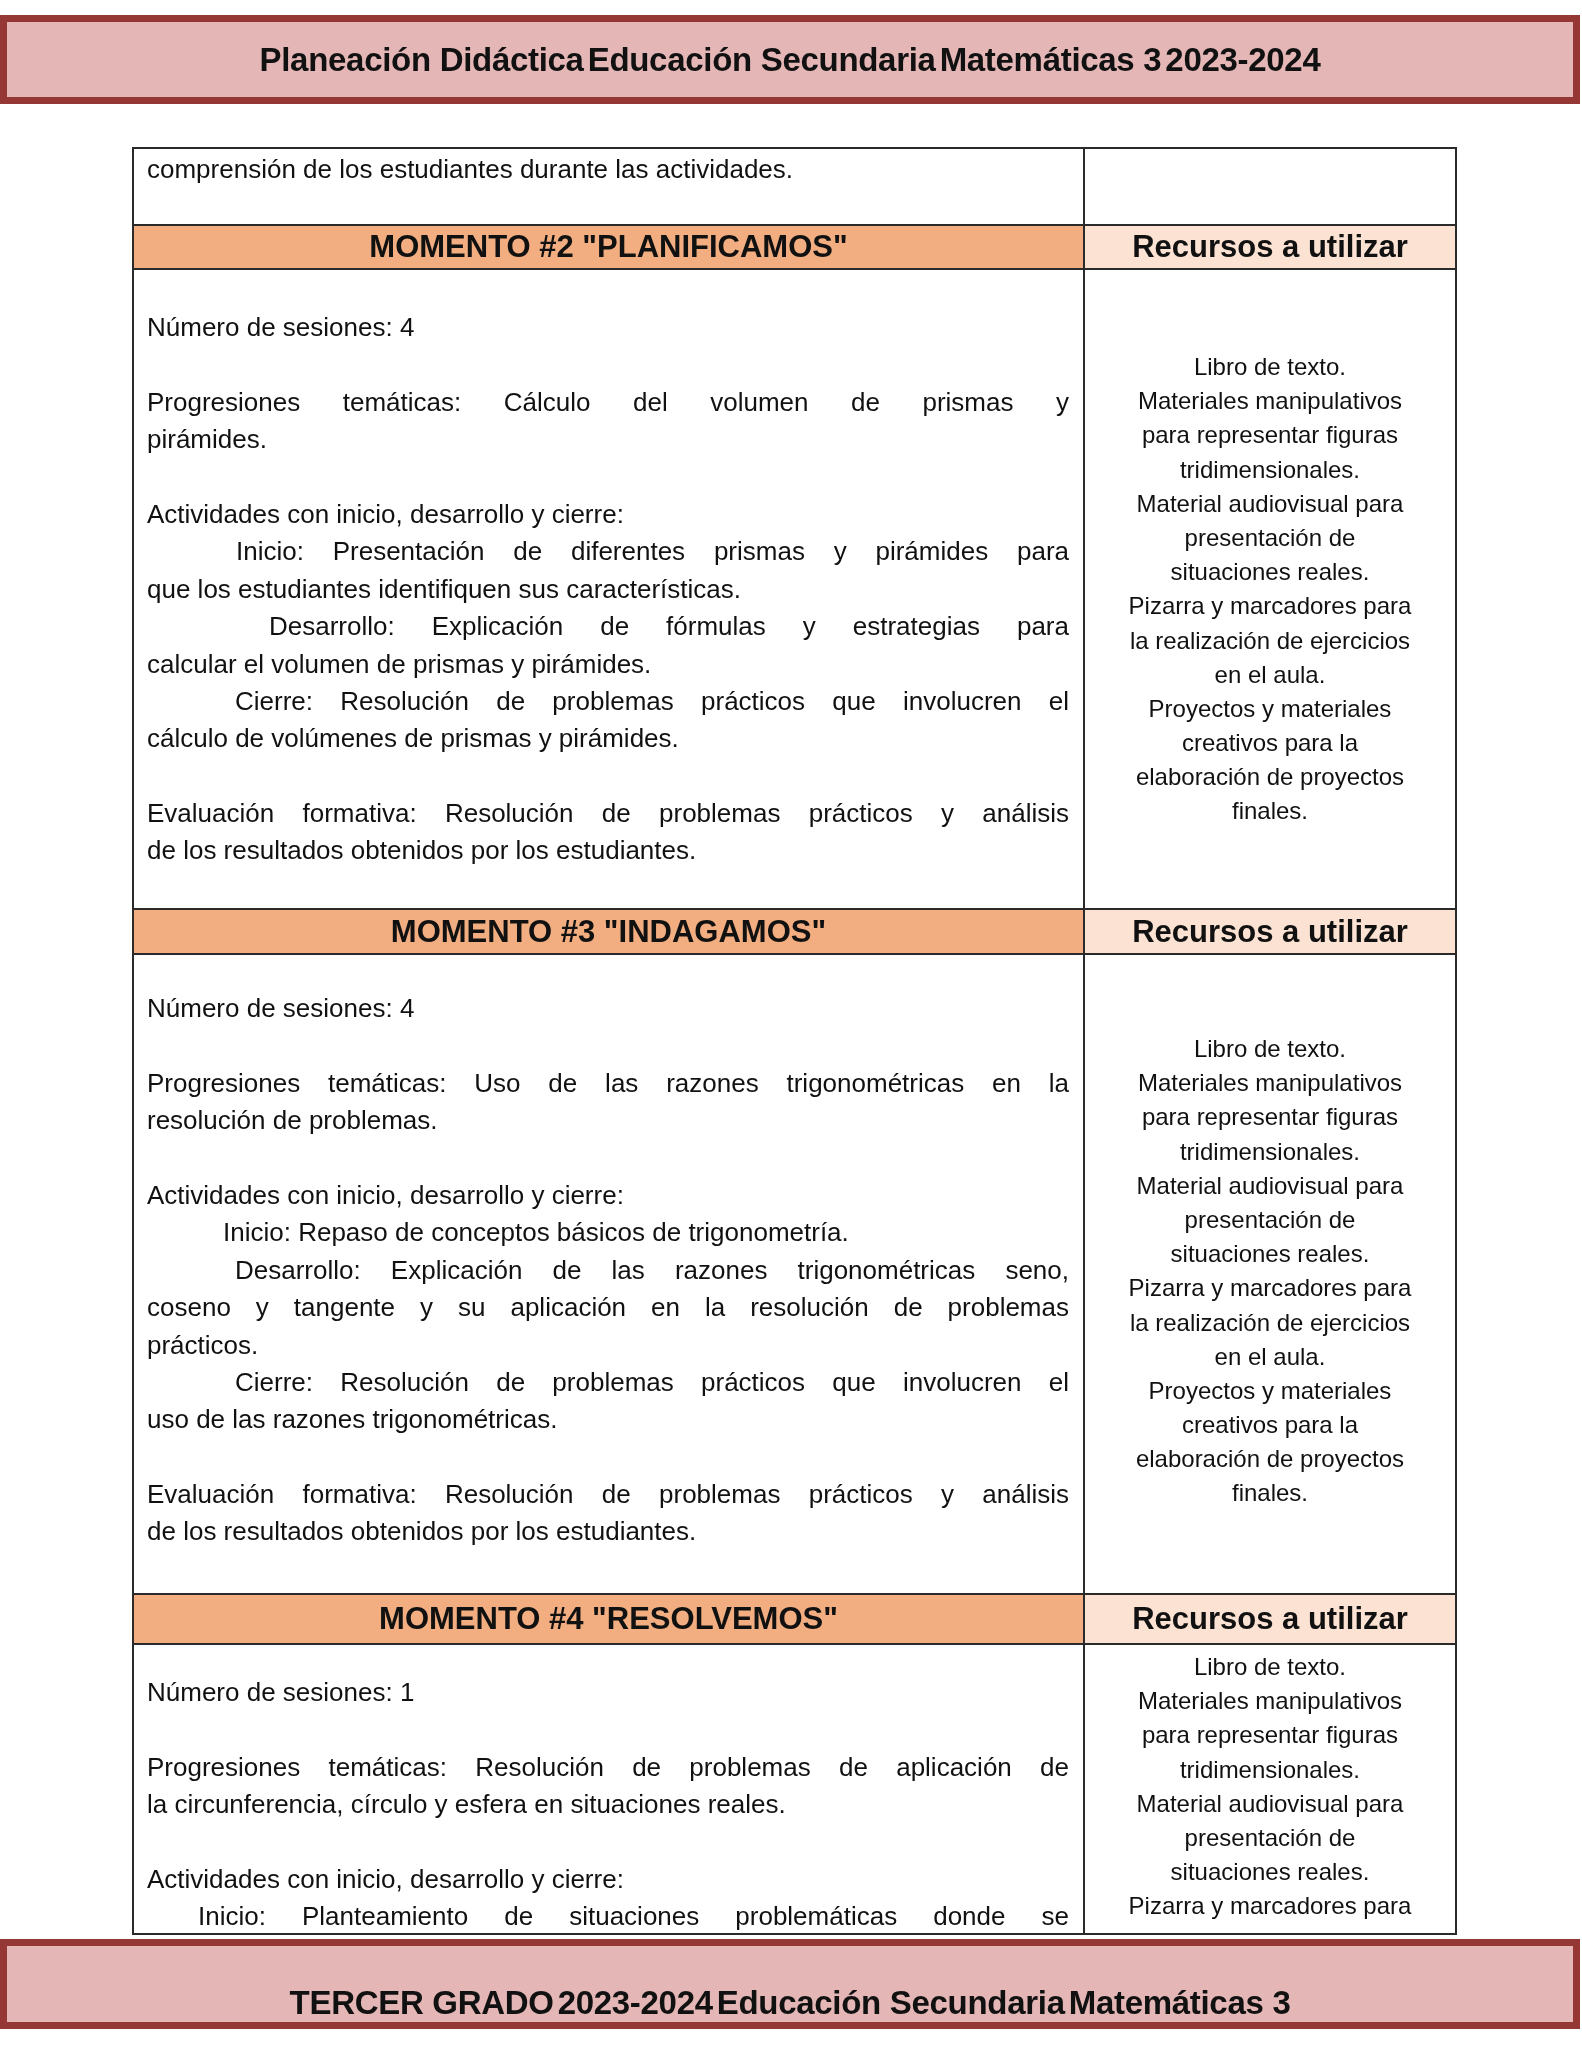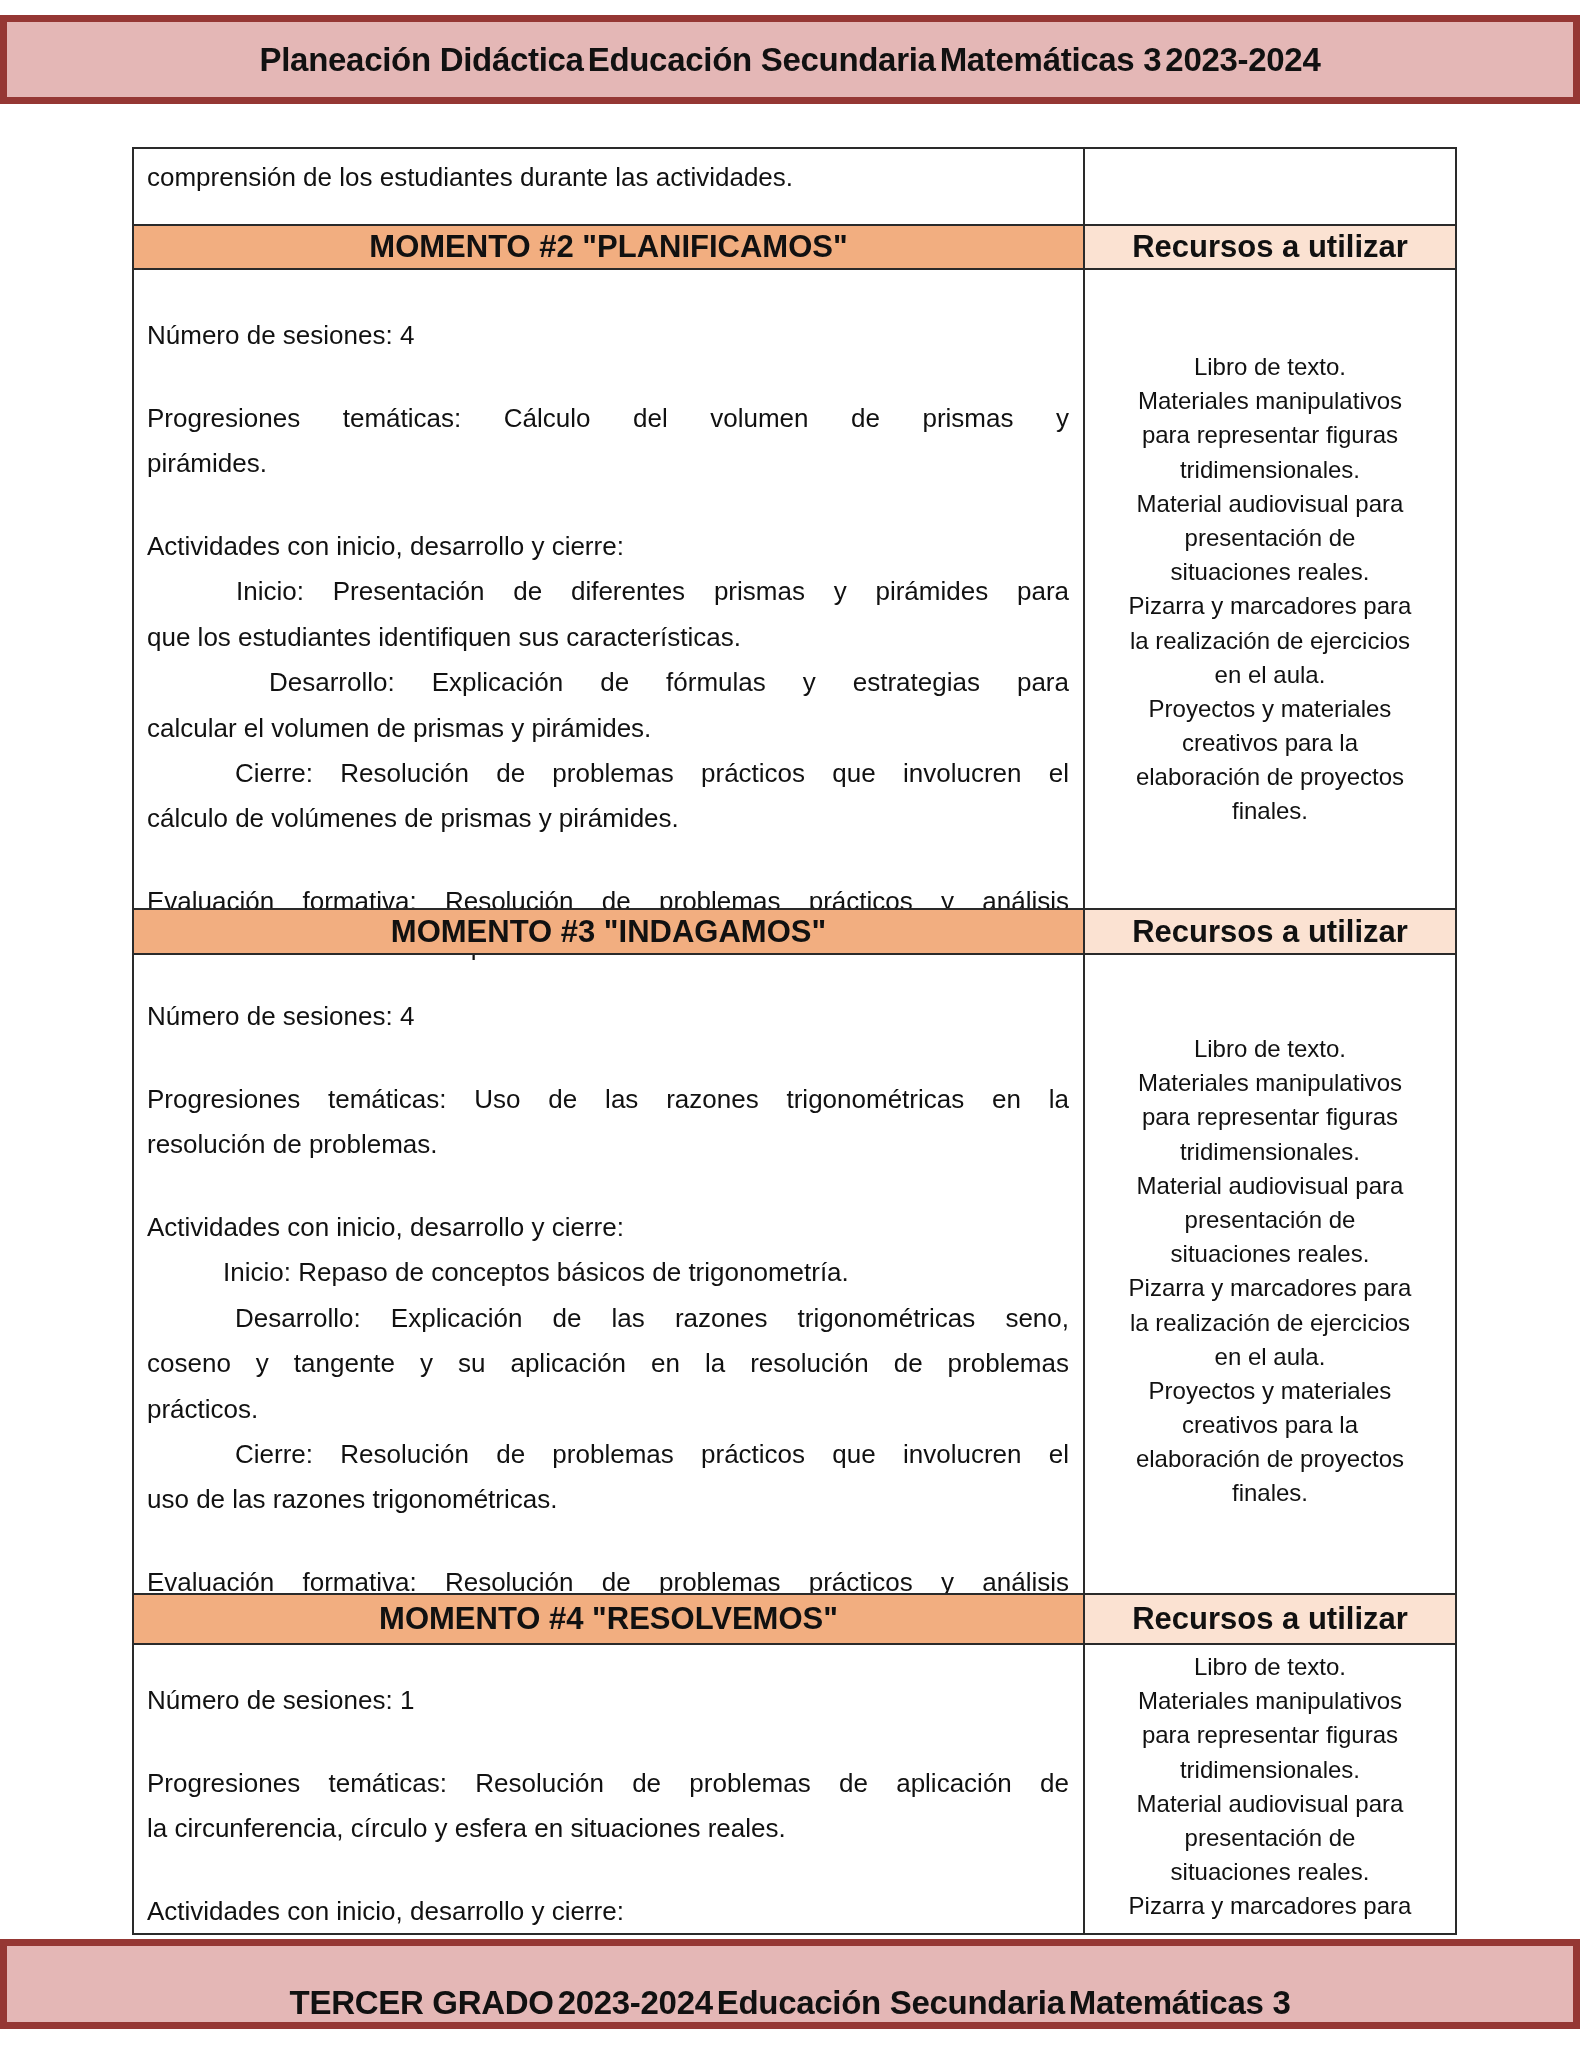--- a/index.html
+++ b/index.html
@@ -19,21 +19,21 @@
   .hline { position:absolute; left:0; right:0; height:2px; background:#2a2a2a; }
 
   .mhead { position:absolute; left:0; width:949px; background:#f2ae80;
            display:flex; align-items:center; justify-content:center;
            font-weight:bold; font-size:31px; }
   .rhead { position:absolute; left:951px; right:0; background:#fbe2d2;
            display:flex; align-items:center; justify-content:center;
            font-weight:bold; font-size:31px; }
 
   .lcell { position:absolute; left:13px; width:922px; font-size:26px; line-height:37.4px; }
-  .lcell .ln { height:37.4px; white-space:nowrap; text-align:justify; text-align-last:justify;margin-top:8px; }
+  .lcell .ln { height:37.4px; white-space:nowrap; text-align:justify; text-align-last:justify; }
   .lcell .ln.last { text-align-last:left; }
   .lcell .blank { height:37.4px; }
   .rcell { position:absolute; left:951px; right:0; font-size:24px; line-height:34.2px; text-align:center; }
   .rcell .ln { height:34.2px; white-space:nowrap; }
 </style>
 </head>
 <body>
 
 <div class="band top">
   <span>Planeación Didáctica</span>
@@ -132,20 +132,21 @@
   <div class="rhead" style="top:1446px;height:48px;">Recursos a utilizar</div>
   <div class="hline" style="top:1494px;"></div>
 
   <div class="lcell" style="top:1525px;">
     <div class="ln last">Número de sesiones: 1</div>
     <div class="blank"></div>
     <div class="ln">Progresiones temáticas: Resolución de problemas de aplicación de</div>
     <div class="ln last">la circunferencia, círculo y esfera en situaciones reales.</div>
     <div class="blank"></div>
     <div class="ln last">Actividades con inicio, desarrollo y cierre:</div>
+    <div class="ln" style="padding-left:51px;">Inicio: Planteamiento de situaciones problemáticas donde se</div>
   </div>
   <div class="rcell" style="top:1501px;">
     <div class="ln">Libro de texto.</div>
     <div class="ln">Materiales manipulativos</div>
     <div class="ln">para representar figuras</div>
     <div class="ln">tridimensionales.</div>
     <div class="ln">Material audiovisual para</div>
     <div class="ln">presentación de</div>
     <div class="ln">situaciones reales.</div>
     <div class="ln">Pizarra y marcadores para</div>

